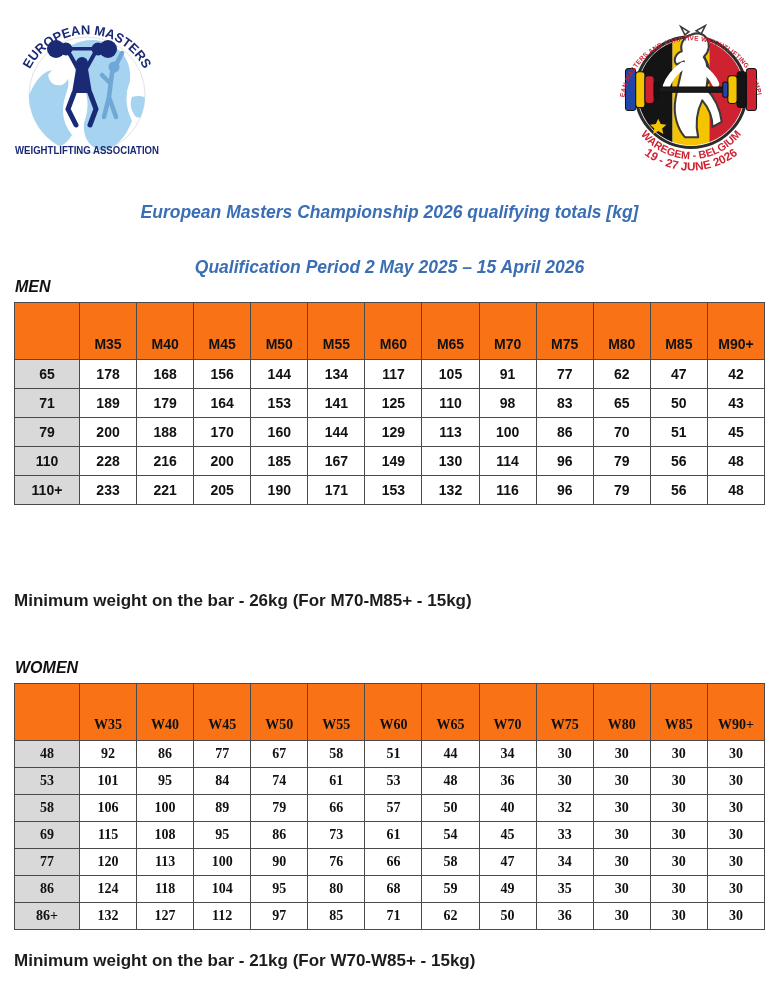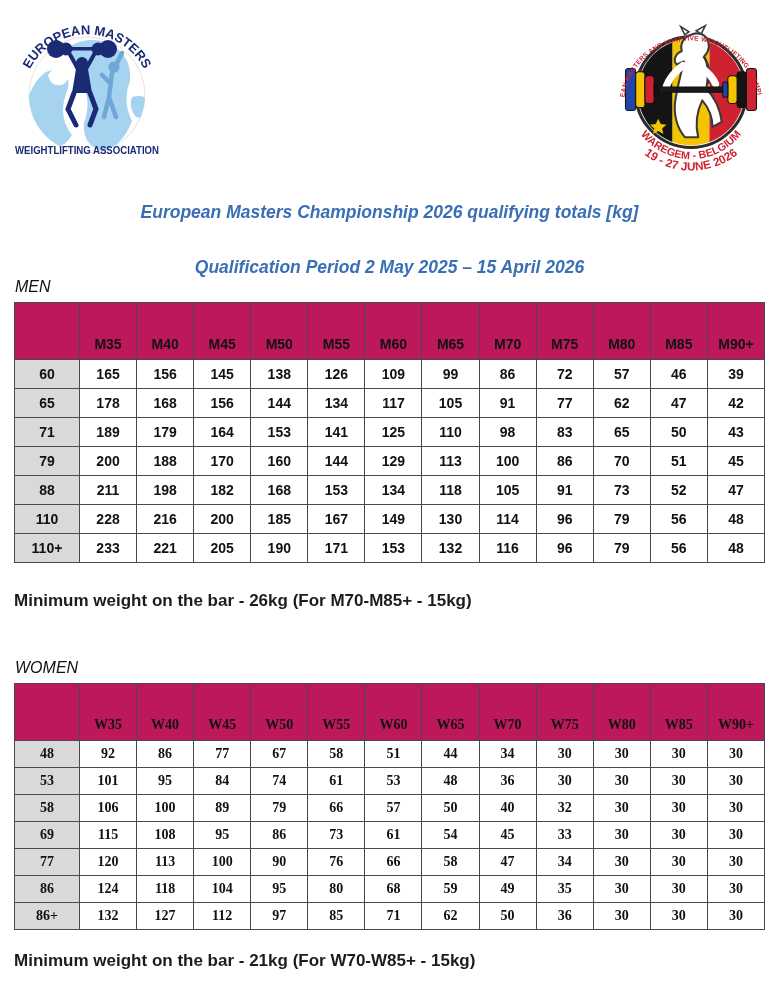--- a/index.html
+++ b/index.html
@@ -13,40 +13,40 @@
   .logo-right { position:absolute; left:608px; top:0px;  width:166px; height:172px; }
 
   .title, .subtitle {
     position:absolute; left:0; width:100%; text-align:center;
     color:#3A6EB5; font-weight:bold; font-style:italic; font-size:17.5px;
   }
   .title    { top:202px;text-align:center; }
   .subtitle { top:257px; }
 
   .section-label {
-    position:absolute; left:15px; font-weight:normal; font-style:italic;
+    position:absolute; left:15px; font-weight:bold; font-style:italic;
     font-size:16px; color:#111;
   }
   #men-label   { top:278px; }
   #women-label { top:659px; }
 
   table.qual {
     position:absolute; left:14px; width:751px;
     border-collapse:collapse; table-layout:fixed;
   }
   #men-table   { top:302px; }
   #women-table { top:683px;font-family:Liberation Serif, serif; }
 
   .qual th, .qual td {
     border:1px solid #4a4a4a; text-align:center; color:#111;
     font-weight:bold; font-size:14px; padding:0;
   }
   .qual th:first-child { width:64px; }
   .qual thead th {
-    background:#be185d; height:49px; vertical-align:bottom; padding-bottom:7px;margin-top:45px;
+    background:#f97316; height:49px; vertical-align:bottom; padding-bottom:7px;margin-top:45px;
   }
   .qual tbody th { background:#d9d9d9; }
   .qual td { background:#fff; }
   #men-table tbody tr   { height:29px; }
   #women-table tbody tr { height:27px; }
 
   .footnote {
     position:absolute; left:14px; font-size:17px; color:#1c1c1c; font-weight:bold;
   }
   #men-footnote   { top:591px; }
@@ -157,35 +157,20 @@
           <th>M65</th>
           <th>M70</th>
           <th>M75</th>
           <th>M80</th>
           <th>M85</th>
           <th>M90+</th>
         </tr>
       </thead>
       <tbody>
         <tr>
-          <th>60</th>
-          <td>165</td>
-          <td>156</td>
-          <td>145</td>
-          <td>138</td>
-          <td>126</td>
-          <td>109</td>
-          <td>99</td>
-          <td>86</td>
-          <td>72</td>
-          <td>57</td>
-          <td>46</td>
-          <td>39</td>
-        </tr>
-        <tr>
           <th>65</th>
           <td>178</td>
           <td>168</td>
           <td>156</td>
           <td>144</td>
           <td>134</td>
           <td>117</td>
           <td>105</td>
           <td>91</td>
           <td>77</td>
@@ -217,35 +202,20 @@
           <td>144</td>
           <td>129</td>
           <td>113</td>
           <td>100</td>
           <td>86</td>
           <td>70</td>
           <td>51</td>
           <td>45</td>
         </tr>
         <tr>
-          <th>88</th>
-          <td>211</td>
-          <td>198</td>
-          <td>182</td>
-          <td>168</td>
-          <td>153</td>
-          <td>134</td>
-          <td>118</td>
-          <td>105</td>
-          <td>91</td>
-          <td>73</td>
-          <td>52</td>
-          <td>47</td>
-        </tr>
-        <tr>
           <th>110</th>
           <td>228</td>
           <td>216</td>
           <td>200</td>
           <td>185</td>
           <td>167</td>
           <td>149</td>
           <td>130</td>
           <td>114</td>
           <td>96</td>

